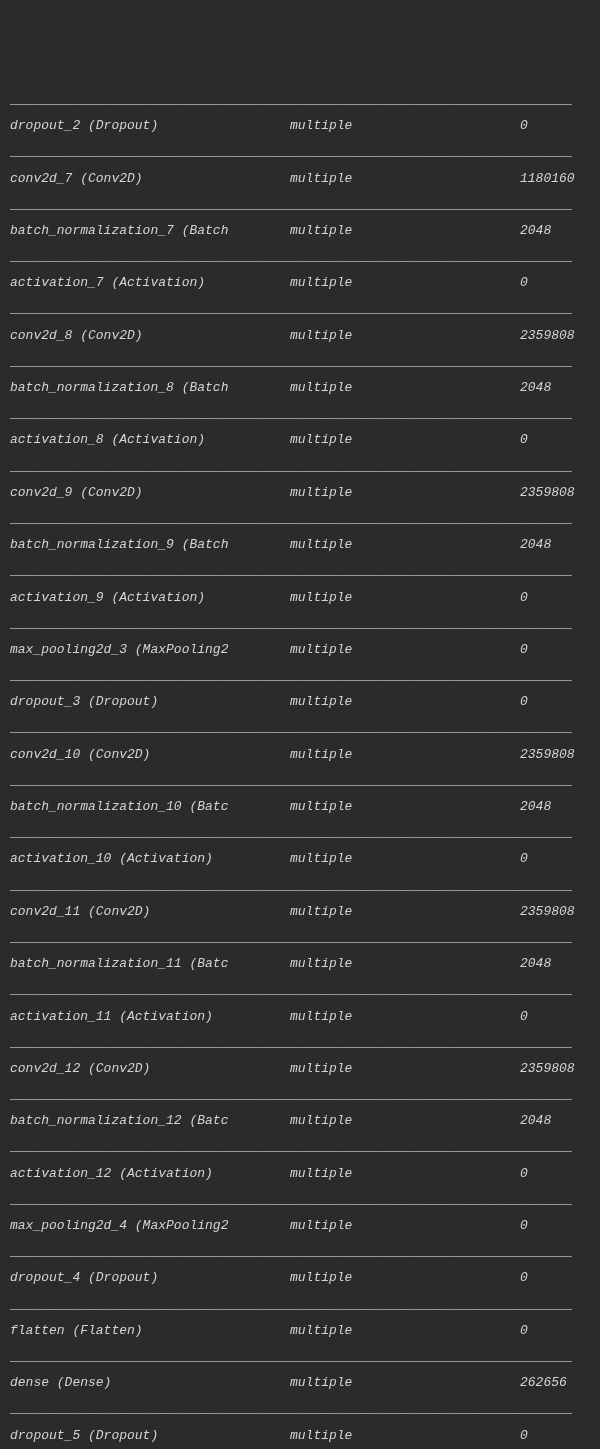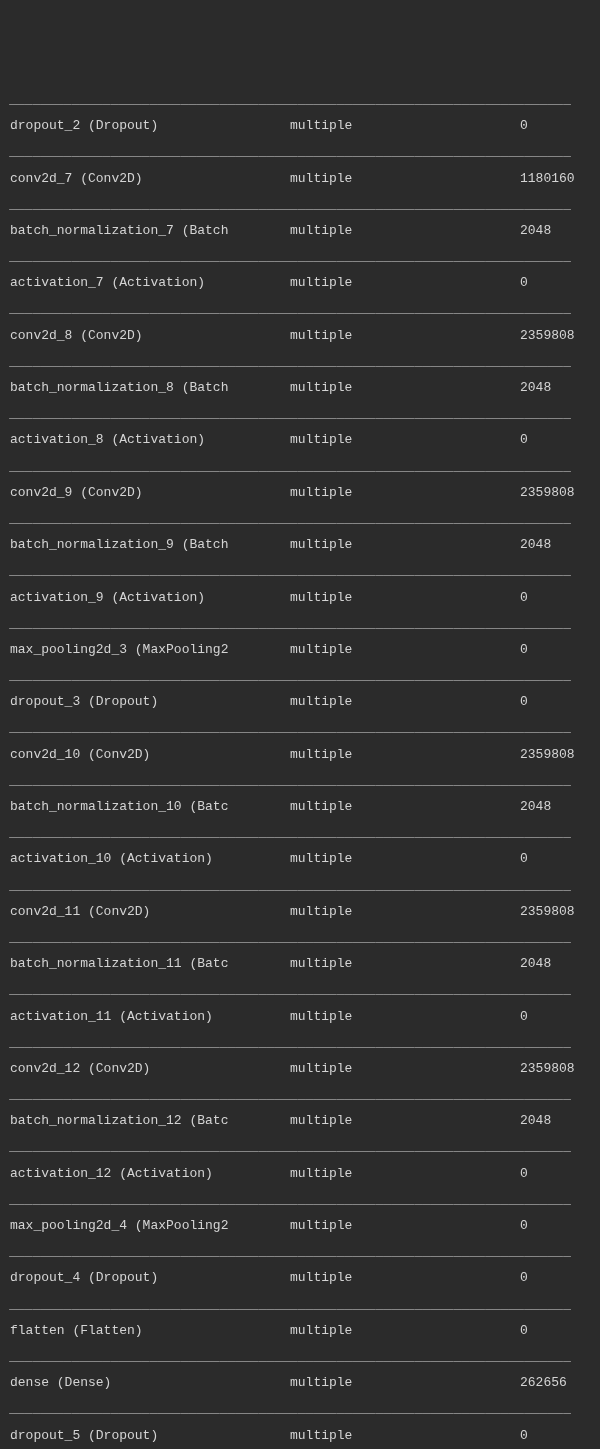--- a/index.html
+++ b/index.html
@@ -17,25 +17,25 @@
       padding: 0;
       white-space: pre;
       overflow: hidden;
     }
     .terminal-output {
       padding: 0 10px;
     }
     .divider {
       color: #d4d4d4;
       letter-spacing: 0;
-      font-style: italic;
     }
     .row {
       display: flex;
       padding: 8px 0;
+      font-style: italic;
     }
     .col-layer {
       width: 280px;
       flex-shrink: 0;
     }
     .col-output {
       width: 230px;
       flex-shrink: 0;
     }
     .col-param {

